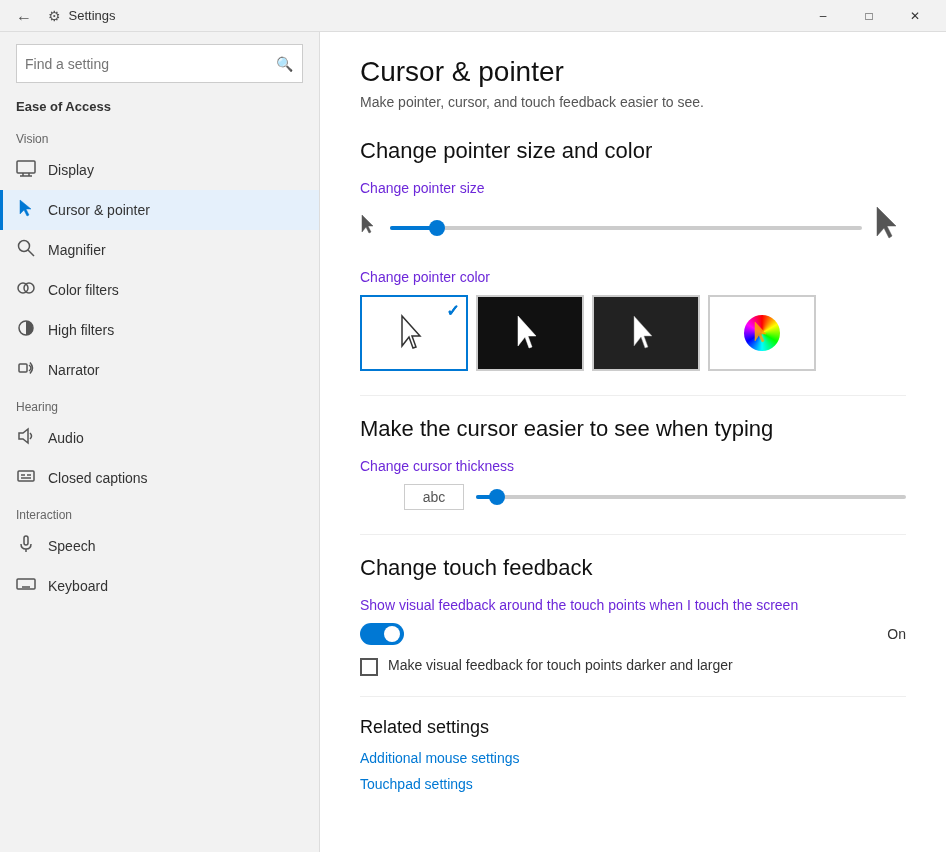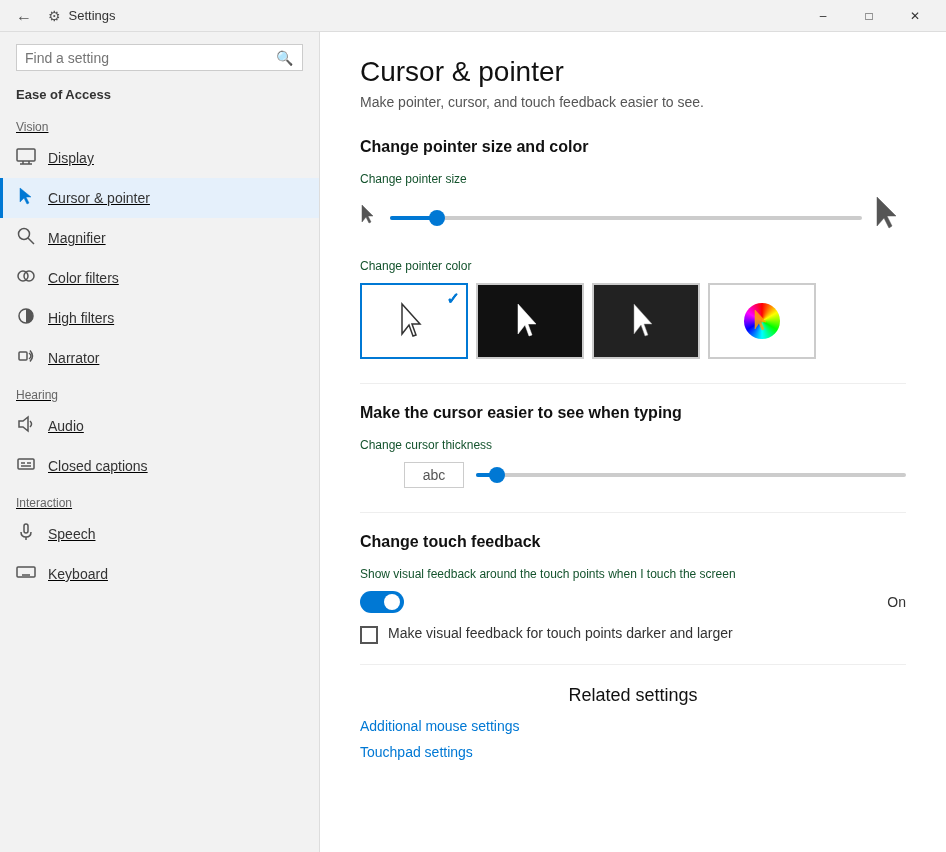--- a/index.html
+++ b/index.html
@@ -30,31 +30,31 @@
     
     .sidebar {
       width: 320px; min-width: 320px; background: #f2f2f2;
       display: flex; flex-direction: column; overflow: hidden;
       border-right: 1px solid #ddd; position: relative;
     }
     .sidebar-header { padding: 12px 16px 8px 16px; }
     .search-box {
       display: flex; align-items: center;
       border: 1px solid #ccc; background: white;
-      height: 27px; padding: 0 8px; gap: 6px;
+      height: 39px; padding: 0 8px; gap: 6px;
     }
     .search-box input {
       border: none; outline: none; flex: 1; font-size: 14px; background: transparent; color: #333;
     }
     .search-box .search-icon { color: #555; font-size: 14px; }
     .sidebar-label {
       font-size: 13px; font-weight: 600; color: #333;
       padding: 8px 16px 8px 16px;
     }
-    .sidebar-scroll { flex: 1; overflow-y: auto; overflow-x: hidden; padding-bottom: 0; text-decoration: underline; }
+    .sidebar-scroll { flex: 1; overflow-y: auto; overflow-x: hidden; padding-bottom: 0; }
     .sidebar-scroll::-webkit-scrollbar { width: 8px; }
     .sidebar-scroll::-webkit-scrollbar-thumb { background: #c1c1c1; }
 
     .section-label {
       font-size: 12px; color: #666; padding: 10px 16px 4px 16px; font-weight: 400;
     }
     .nav-item {
       display: flex; align-items: center; gap: 12px;
       padding: 8px 16px; cursor: pointer; height: 40px;
       font-size: 14px; color: #333;
@@ -67,22 +67,22 @@
     .content {
       flex: 1; background: white; overflow-y: auto; position: relative;
     }
     .content::-webkit-scrollbar { width: 8px; }
     .content::-webkit-scrollbar-thumb { background: #c1c1c1; }
 
     .content-inner { padding: 24px 40px 40px 40px; max-width: 800px; }
     .page-title { font-size: 28px; font-weight: 300; color: #111; margin-bottom: 6px; }
     .page-subtitle { font-size: 14px; color: #555; margin-bottom: 28px; }
 
-    .section-title { font-size: 16px; font-weight: 700; color: #111; margin-bottom: 16px; }
-    .sub-label { font-size: 12px; color: #14532d; margin-bottom: 10px; }
+    .section-title { font-size: 22px; font-weight: 400; color: #111; margin-bottom: 16px; }
+    .sub-label { font-size: 14px; color: #6d28d9; margin-bottom: 10px; }
 
     
     .slider-row {
       display: flex; align-items: center; gap: 12px; margin-bottom: 20px;
     }
     .cursor-small { font-size: 18px; color: #333; }
     .cursor-large { font-size: 28px; color: #333; }
     .slider-track {
       flex: 1; height: 4px; background: #ccc; border-radius: 2px;
       position: relative; display: flex; align-items: center;
@@ -150,21 +150,21 @@
 
     
     .checkbox-row { display: flex; align-items: flex-start; gap: 10px; margin-bottom: 4px; }
     .checkbox {
       width: 18px; height: 18px; border: 2px solid #555; background: white;
       flex-shrink: 0; cursor: pointer; margin-top: 1px;
     }
     .checkbox-label { font-size: 14px; color: #333; }
 
     
-    .related-title { font-size: 18px; font-weight: 400; color: #111; margin-bottom: 12px; text-align: center; }
+    .related-title { font-size: 18px; font-weight: 400; color: #111; margin-bottom: 12px; }
     .link { font-size: 14px; color: #0078d4; cursor: pointer; margin-bottom: 10px; display: block; }
 
     hr.divider { border: none; border-top: 1px solid #eee; margin: 20px 0; }
   </style>
 </head>
 <body>
 
 <div class="title-bar">
   <div class="title-bar-left">
     <div class="back-btn">←</div>

